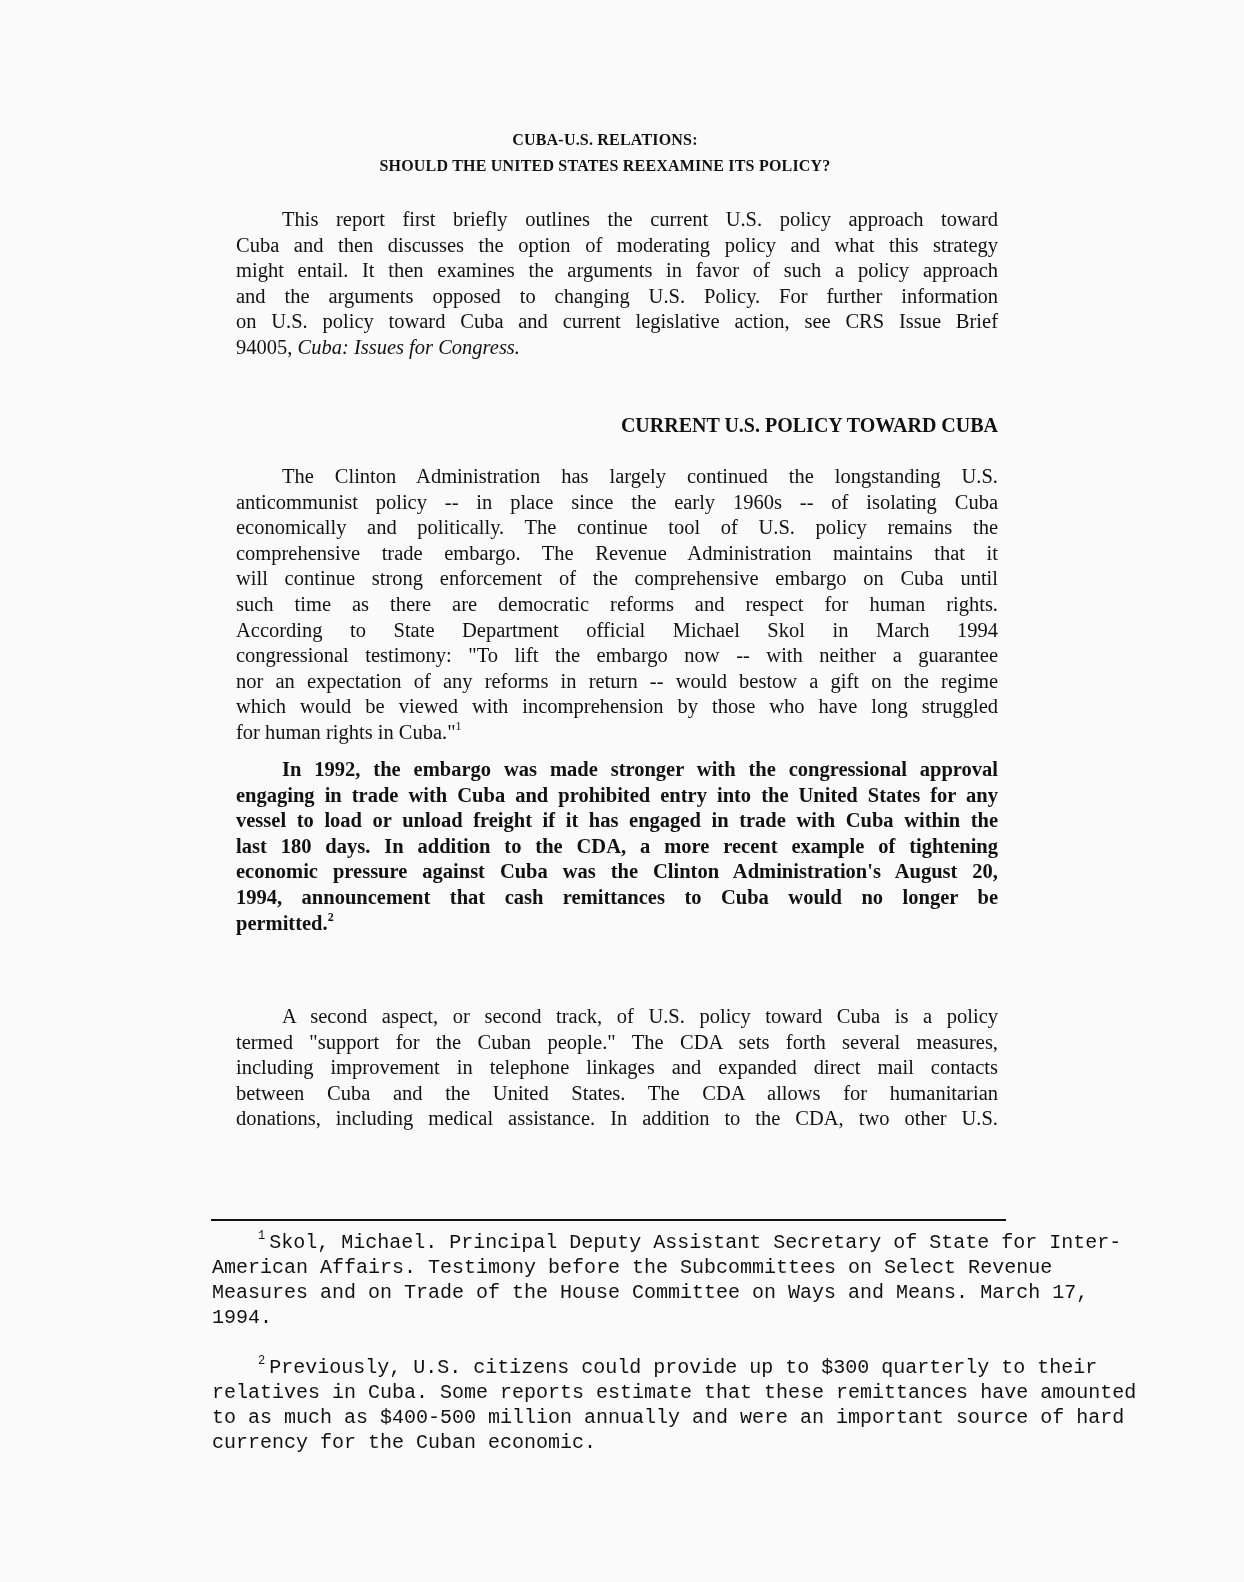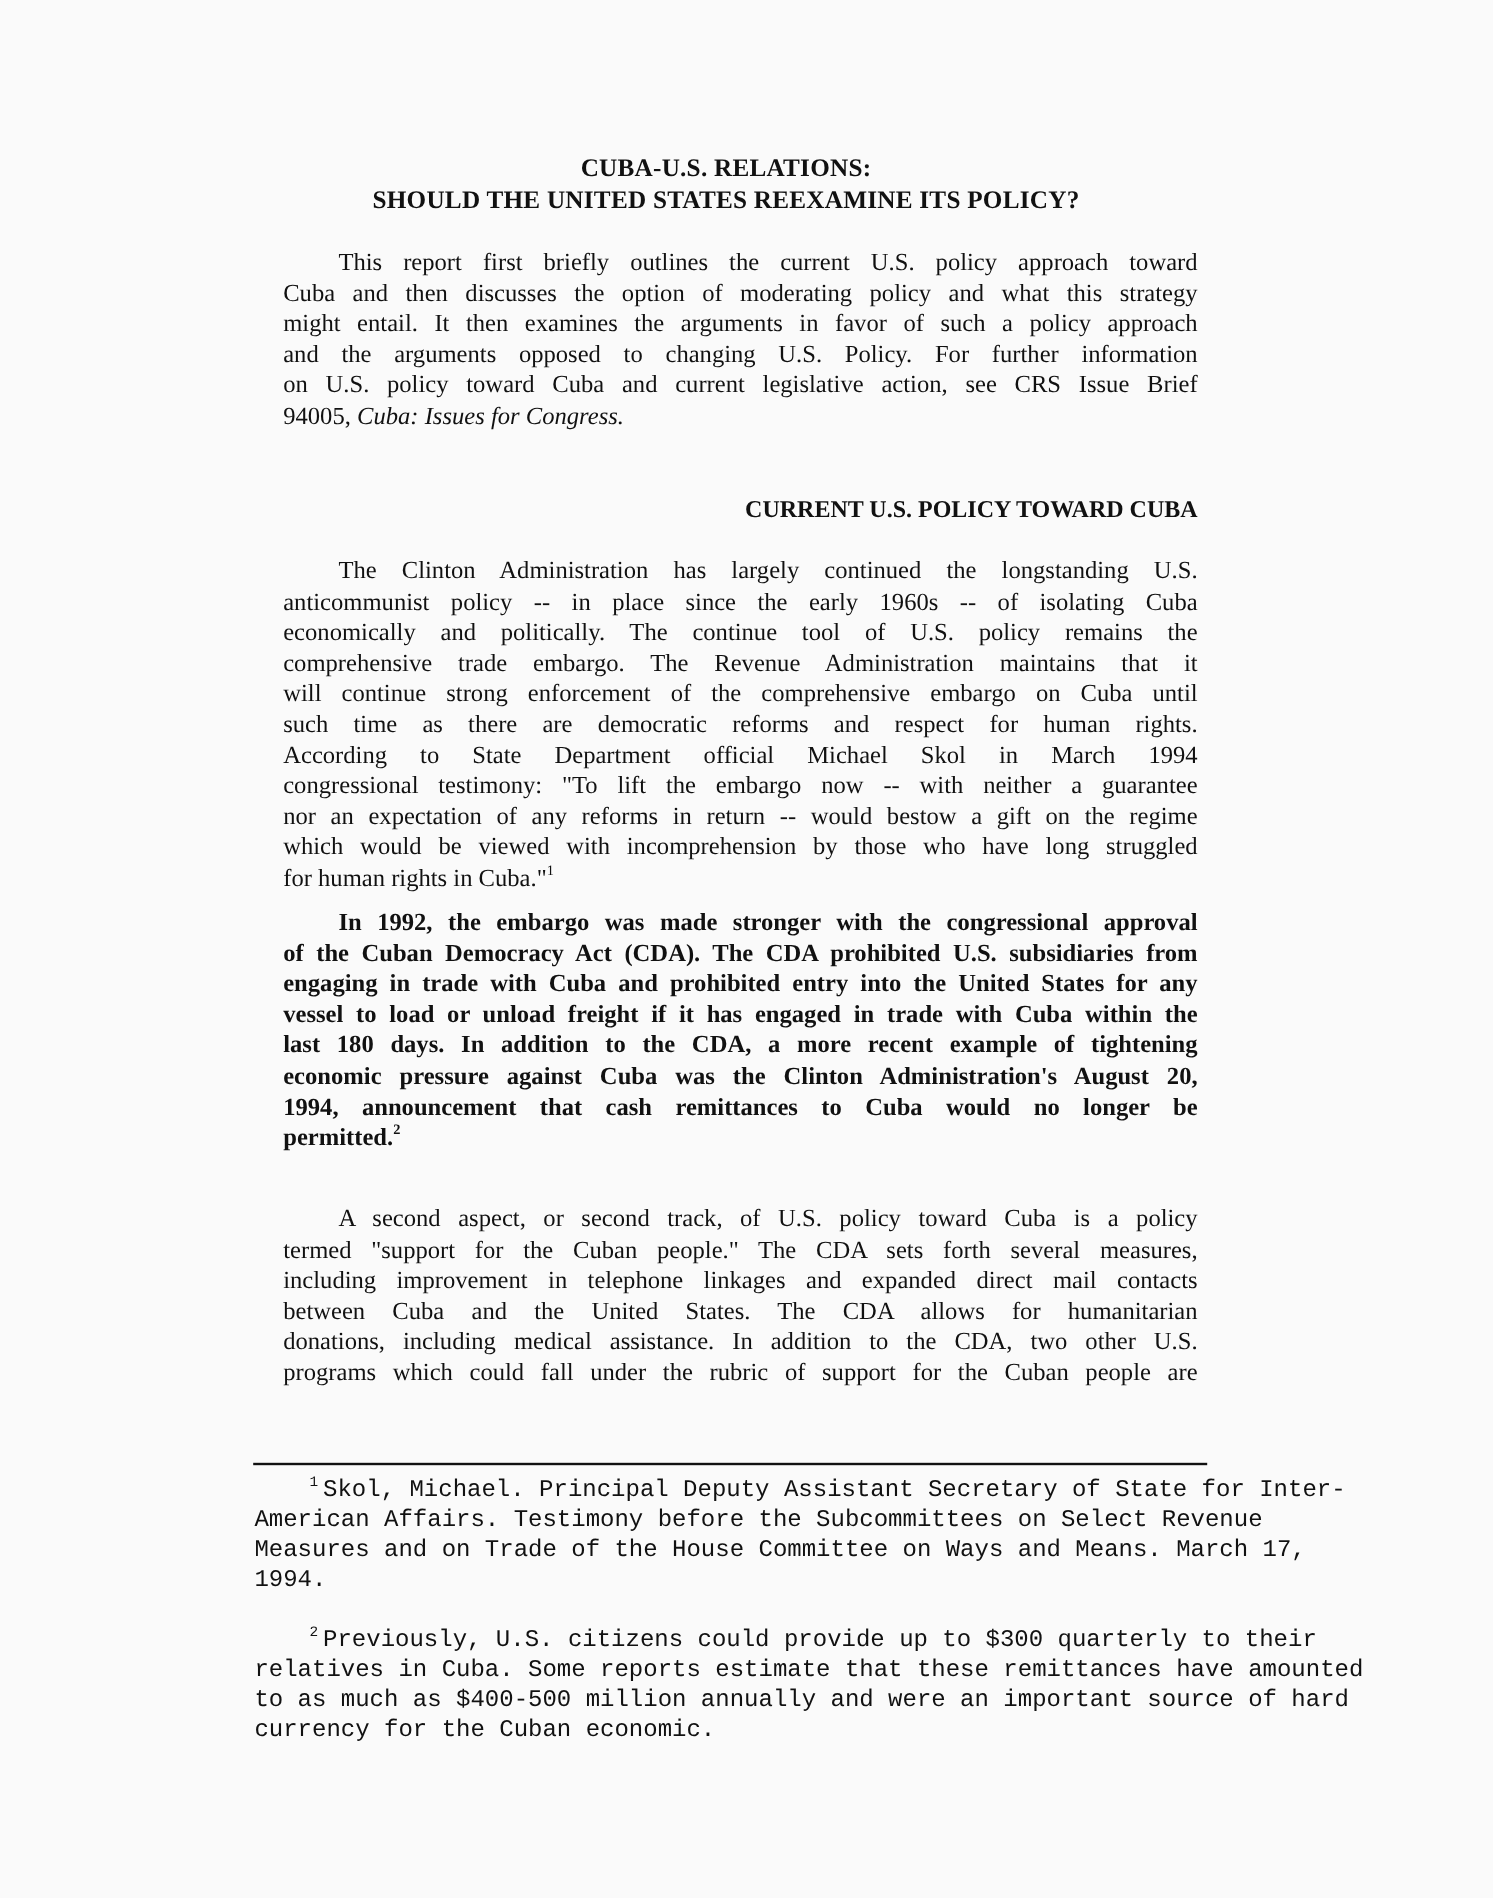--- a/index.html
+++ b/index.html
@@ -21,21 +21,21 @@
     top: 0;
     width: 786px;
   }
   .title {
     position: absolute;
     left: 0;
     width: 786px;
     top: 127px;
     text-align: center;
     font-weight: bold;
-    font-size: 21px;
+    font-size: 16px;
     line-height: 26px;
     letter-spacing: 0.2px;
   }
   .title .line { display: block; white-space: nowrap; }
   .section-heading {
     position: absolute;
     left: 0;
     width: 786px;
     top: 413px;
     text-align: right;
@@ -131,36 +131,34 @@
     <span class="ln">such time as there are democratic reforms and respect for human rights.</span>
     <span class="ln">According to State Department official Michael Skol in March 1994</span>
     <span class="ln">congressional testimony: "To lift the embargo now -- with neither a guarantee</span>
     <span class="ln">nor an expectation of any reforms in return -- would bestow a gift on the regime</span>
     <span class="ln">which would be viewed with incomprehension by those who have long struggled</span>
     <span class="ln last"><span>for human rights in Cuba."</span><sup class="fnref">1</sup></span>
   </div>
 
   <div class="para" style="top:757px;font-weight:bold;">
     <span class="ln indent">In 1992, the embargo was made stronger with the congressional approval</span>
-    <span class="ln">of the Cuban Democracy Act (CDA).  The CDA prohibited U.S. subsidiaries from</span>
     <span class="ln">engaging in trade with Cuba and prohibited entry into the United States for any</span>
     <span class="ln">vessel to load or unload freight if it has engaged in trade with Cuba within the</span>
     <span class="ln">last 180 days.  In addition to the CDA, a more recent example of tightening</span>
     <span class="ln">economic pressure against Cuba was the Clinton Administration's August 20,</span>
     <span class="ln">1994, announcement that cash remittances to Cuba would no longer be</span>
     <span class="ln last"><span>permitted.</span><sup class="fnref">2</sup></span>
   </div>
 
   <div class="para" style="top:1004px;">
     <span class="ln indent">A second aspect, or second track, of U.S. policy toward Cuba is a policy</span>
     <span class="ln">termed "support for the Cuban people."  The CDA sets forth several measures,</span>
     <span class="ln">including improvement in telephone linkages and expanded direct mail contacts</span>
     <span class="ln">between Cuba and the United States.  The CDA allows for humanitarian</span>
     <span class="ln">donations, including medical assistance.  In addition to the CDA, two other U.S.</span>
-    <span class="ln">programs which could fall under the rubric of support for the Cuban people are</span>
   </div>
 
   <div class="rule"></div>
 
   <div class="fn" style="top:1230px;">
     <span class="ln indent"><sup>1</sup><span>Skol, Michael. Principal Deputy Assistant Secretary of State for Inter-</span></span>
     <span class="ln">American Affairs. Testimony before the Subcommittees on Select Revenue</span>
     <span class="ln">Measures and on Trade of the House Committee on Ways and Means. March 17,</span>
     <span class="ln last">1994.</span>
   </div>

